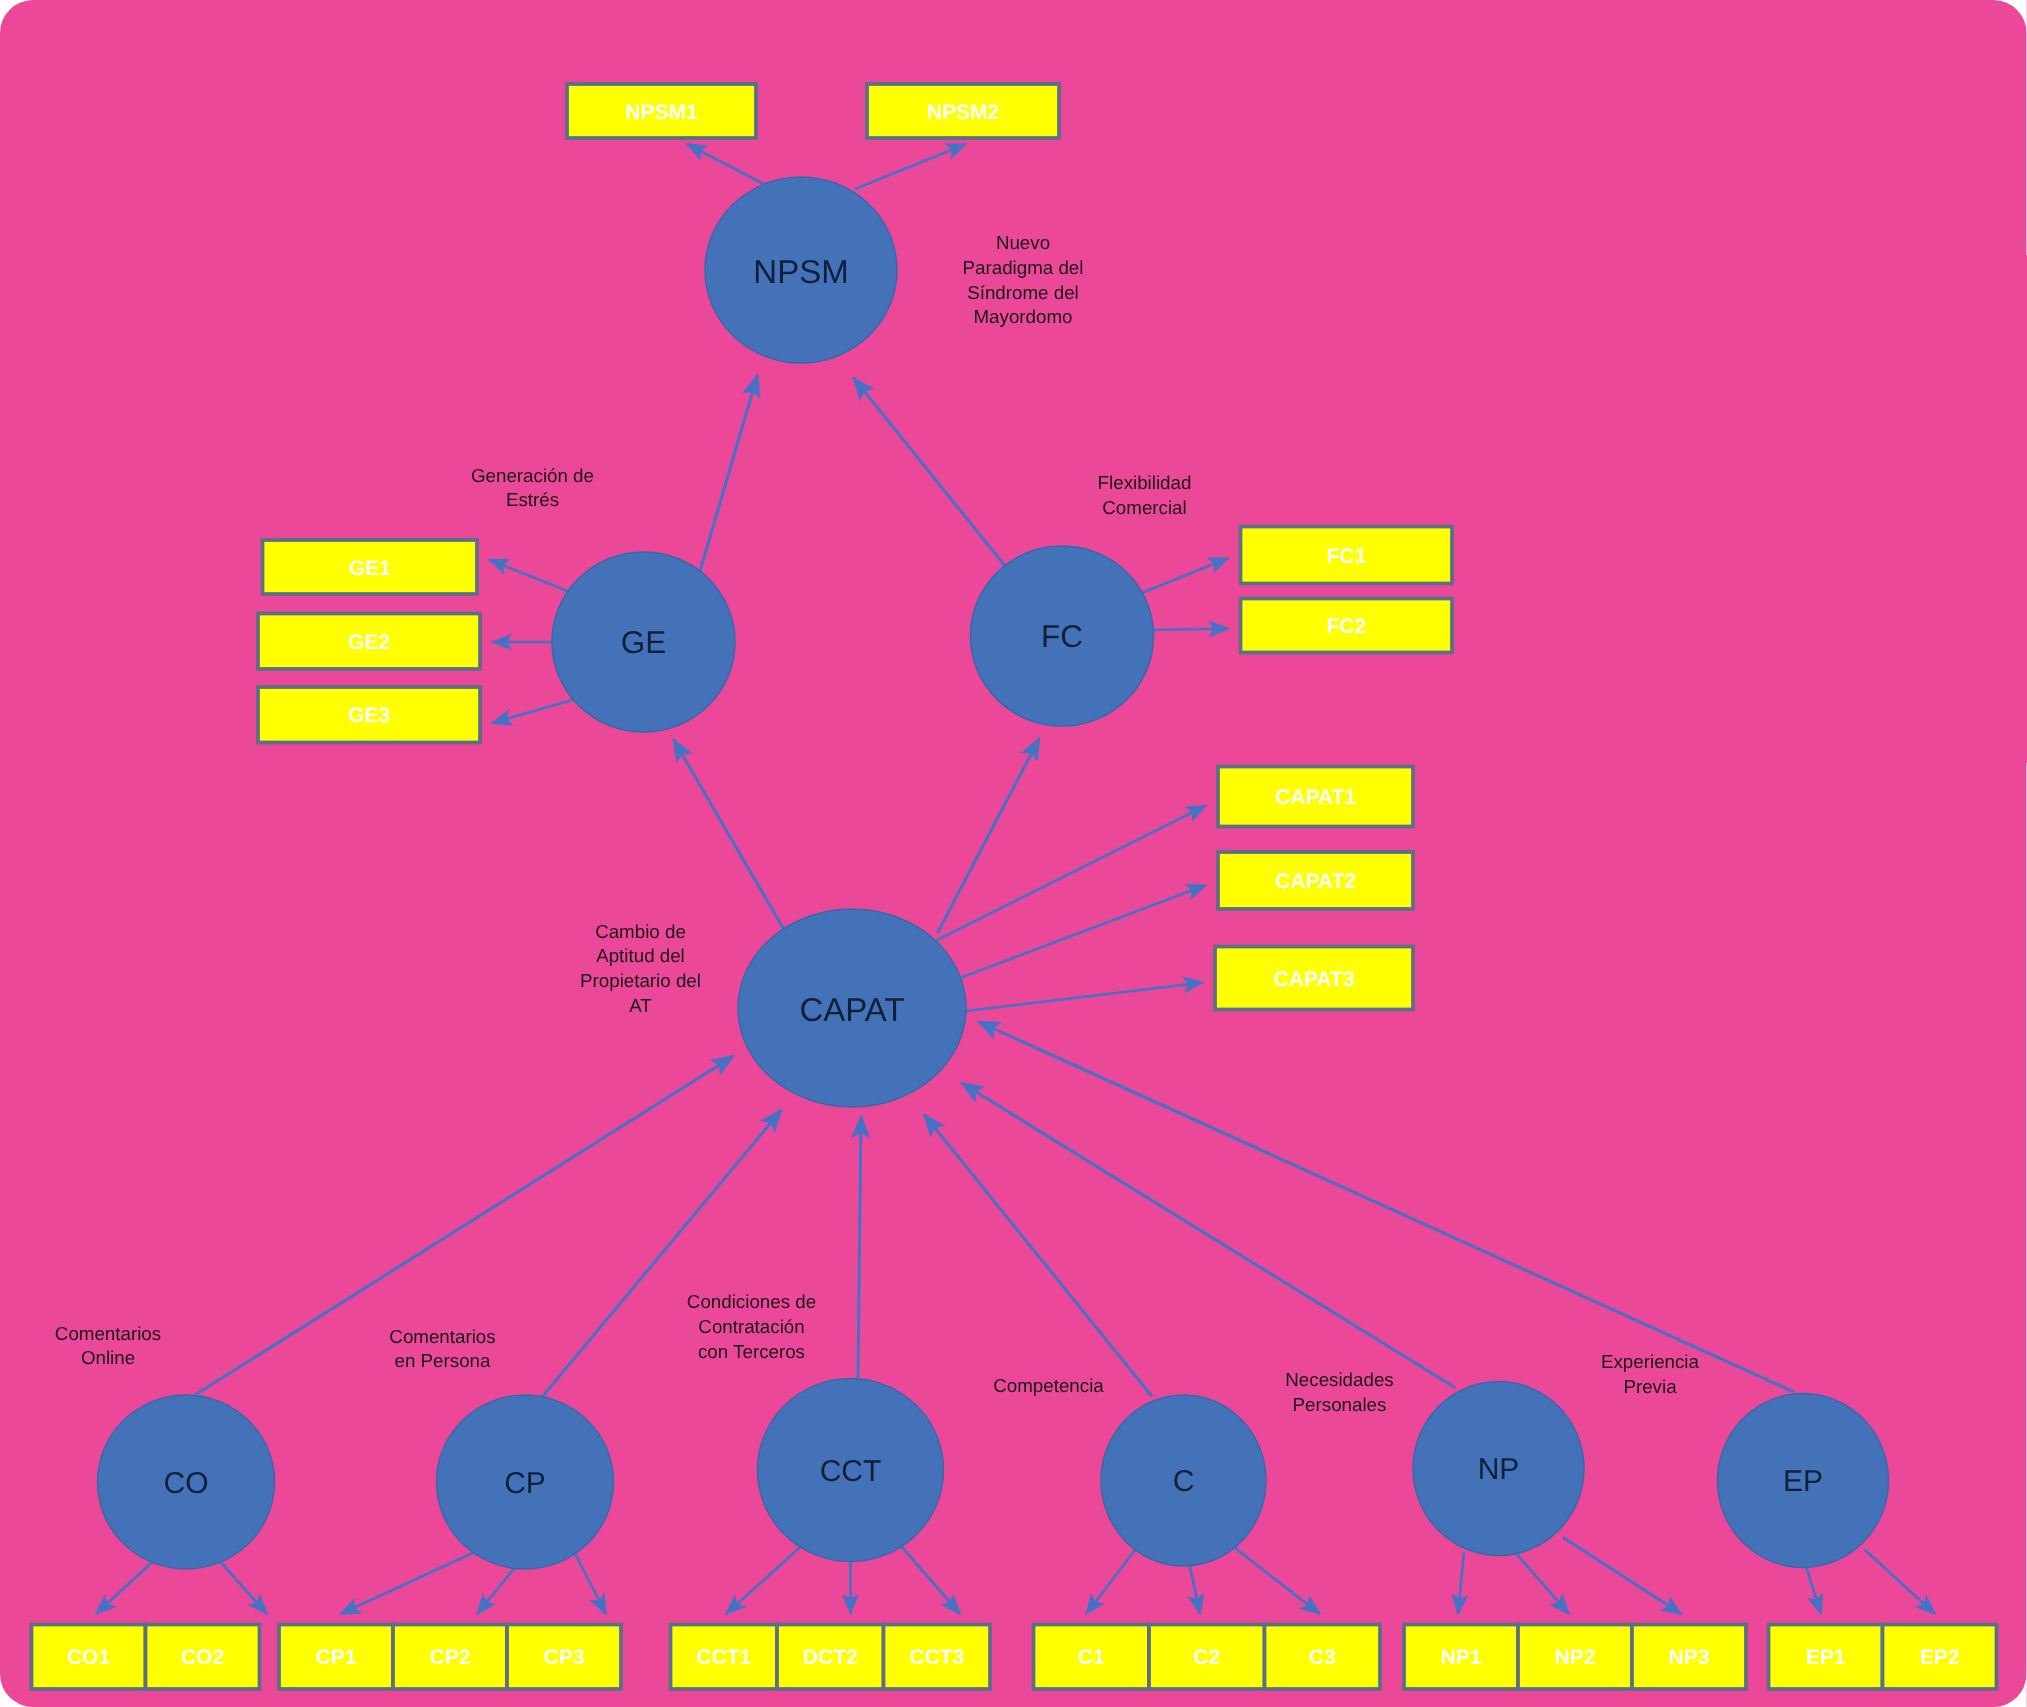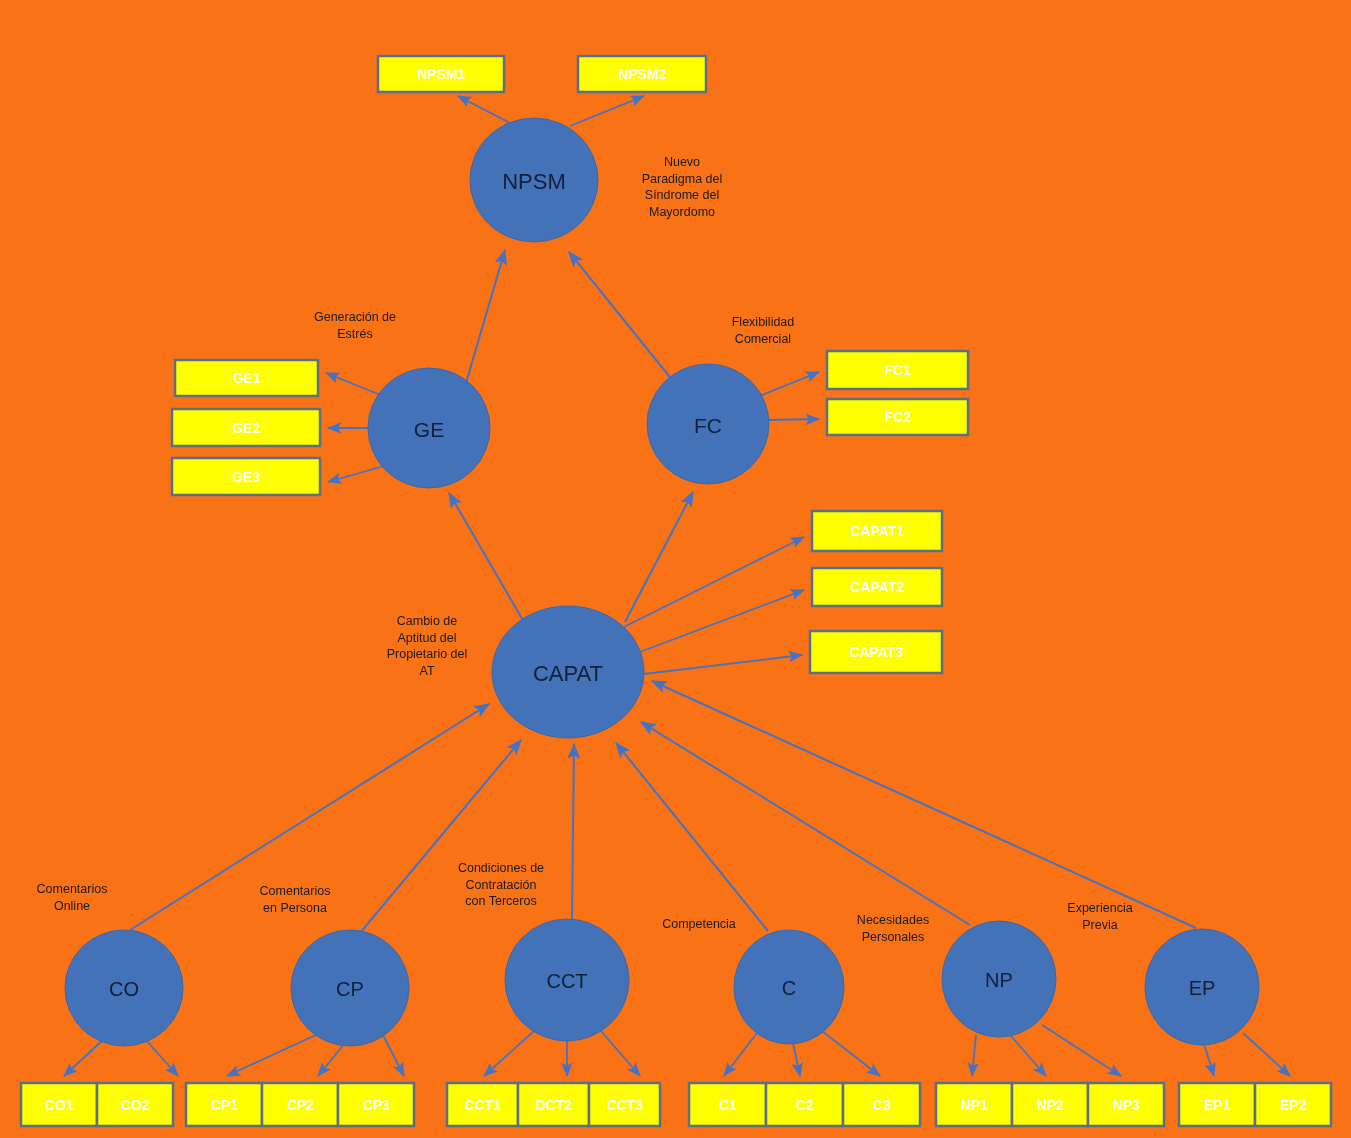--- a/index.html
+++ b/index.html
@@ -7,22 +7,23 @@
     padding: 0;
     background: #ffffff;
   }
   body {
     font-family: "Liberation Sans", sans-serif;
   }
   #canvas {
     position: relative;
     width: 1351px;
     height: 1138px;
-    background: #f97316;
+    background: #ec4899;
     overflow: hidden;
+    border-radius: 22px;
   }
   svg.diagram {
     position: absolute;
     left: 0;
     top: 0;
     width: 1351px;
     height: 1138px;
   }
   .latent-ellipse {
     fill: #4472b8;

